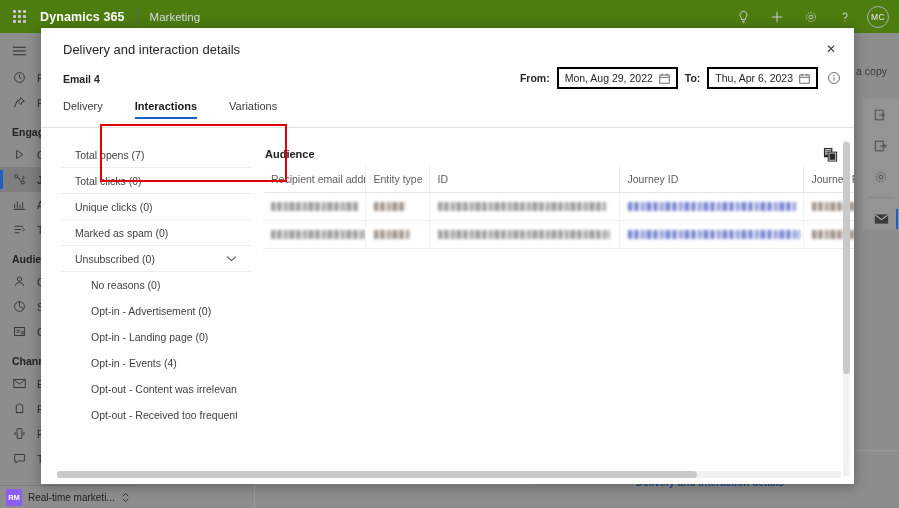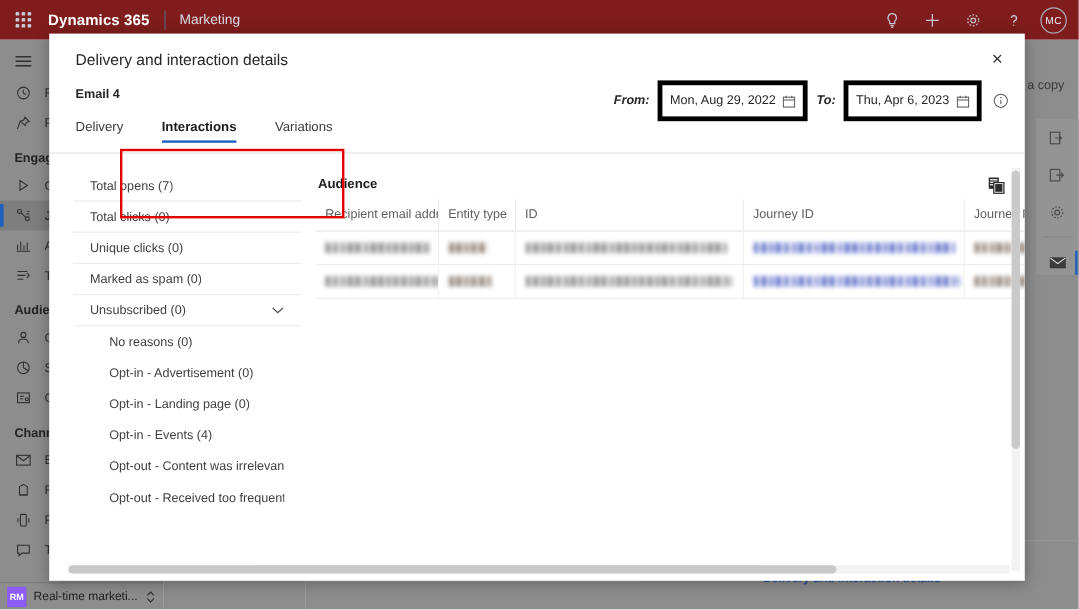--- a/index.html
+++ b/index.html
@@ -7,21 +7,21 @@
     width: 899px; height: 508px;
     font-family: "Liberation Sans", sans-serif;
     overflow: hidden;
     background: #ffffff;
   }
   #root { position: relative; width: 899px; height: 508px; }
 
   
   .appbar {
     position: absolute; left: 0; top: 0; width: 899px; height: 33px;
-    background: #7f1d1d; display: flex; align-items: center;
+    background: #4d7c0f; display: flex; align-items: center;
   }
   .waffle { width: 38px; height: 33px; display: flex; align-items: center; justify-content: center; }
   .waffle .grid { display: grid; grid-template-columns: repeat(3, 3px); grid-gap: 2px; }
   .waffle .grid i { width: 3px; height: 3px; background: #c8cbd6; display: block; border-radius: 1px; }
   .brand { color: #fff; font-size: 12.5px; font-weight: bold; letter-spacing: .1px; padding-left: 2px; }
   .brand-sep { width: 1px; height: 16px; background: #5b607a; margin: 0 12px; }
   .app-name { color: #d9dbe4; font-size: 11.5px; }
   .searchbox {
     position: absolute; left: 305px; top: 6px; width: 311px; height: 21px;
     background: #6b6f7e; display: flex; align-items: center; padding: 0 7px; gap: 6px;
@@ -116,23 +116,23 @@
     position: absolute; right: 10px; top: 10px; width: 26px; height: 22px;
     display: flex; align-items: center; justify-content: center;
     color: #3b3b3b; font-size: 12px;
   }
   .modal-sub {
     position: absolute; left: 22px; top: 45px; font-size: 10.5px; color: #242424; font-weight: bold;
   }
   .daterange {
     position: absolute; right: 12px; top: 39px; display: flex; align-items: center; gap: 7px;
   }
-  .dr-label { font-size: 10.5px; color: #262626; font-weight: bold; font-style: italic; }
+  .dr-label { font-size: 10.5px; color: #262626; font-weight: bold; }
   .dr-field {
-    height: 34px; border: 4px solid #000000; background: #fff;
+    height: 22px; border: 2px solid #000000; background: #fff;
     display: flex; align-items: center; gap: 6px; padding: 0 6px;
   }
   .dr-val { font-size: 10.5px; color: #262626; }
   .dr-info { width: 17px; height: 17px; display: flex; align-items: center; justify-content: center; }
 
   .tabs {
     position: absolute; left: 22px; top: 72px; display: flex; gap: 32px; align-items: center;
     border-bottom: 0;
   }
   .tab { font-size: 11px; color: #3b3b3b; padding-bottom: 7px; position: relative; }

